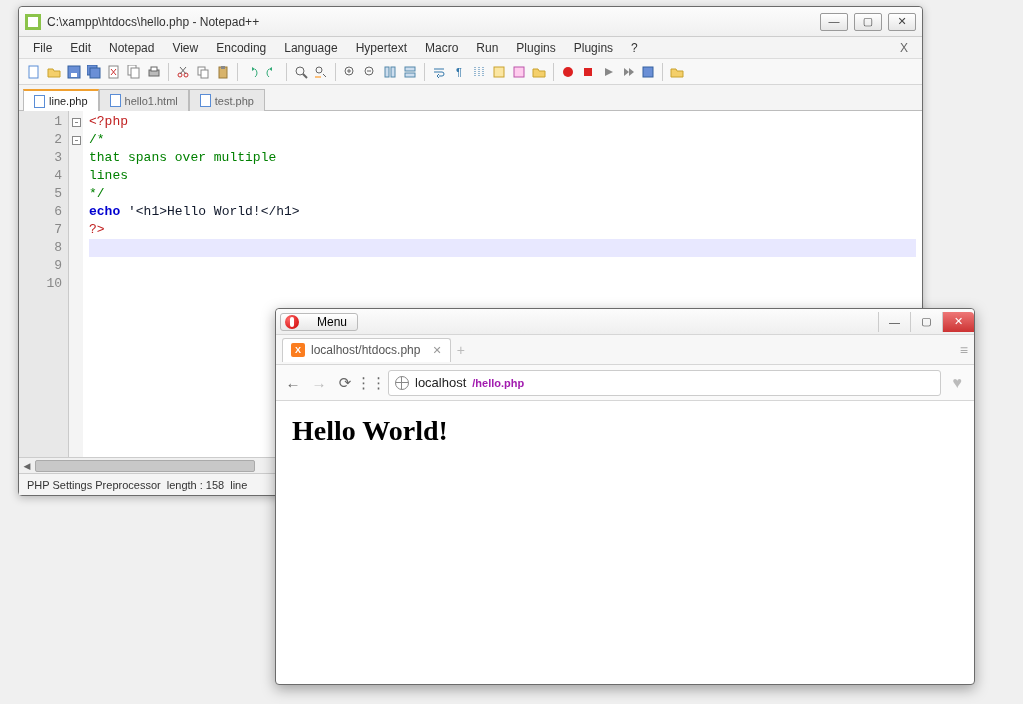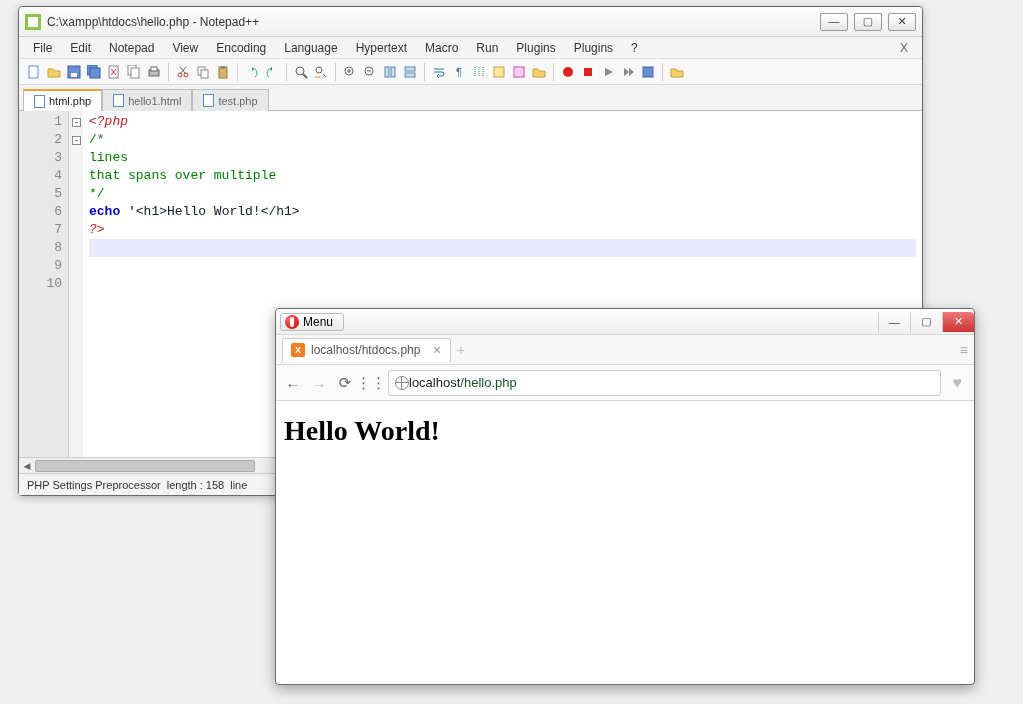--- a/index.html
+++ b/index.html
@@ -162,21 +162,21 @@
 }
 .fold .box::before { left: 2px; right: 2px; top: 3px; height: 1px; }
 
 .code {
   flex: 1;
   background: #fff;
   padding: 2px 6px;
 }
 .code .line { height: 18px; white-space: pre; }
 .code .line.hl { background: #e8e8ff; }
-.c-open, .c-close { color: #c02020; font-style: italic; }
+.c-open, .c-close { color: #c02020; }
 .c-comment { color: #008000; }
 .c-keyword { color: #0000d0; font-weight: bold; }
 .c-str { color: #0f172a; }
 .c-punc { color: #000; }
 
 .editor-scroll-h {
   height: 16px;
   background: #f0f0f0;
   border-top: 1px solid #ccc;
   position: relative;
@@ -218,21 +218,21 @@
 }
 .browser .frame-top {
   height: 26px;
   display: flex; align-items: center;
   background: linear-gradient(#fcfcfc,#efefef);
   border-bottom: 1px solid #d6d6d6;
   border-radius: 4px 4px 0 0;
   padding-left: 4px;
 }
 .menu-pill {
-  display: flex; align-items: center; gap: 4px;
+  display: flex; align-items: center; gap: 18px;
   background: linear-gradient(#fff,#e8e8e8);
   border: 1px solid #bbb;
   border-radius: 3px;
   padding: 1px 10px 1px 4px;
   font-size: 12px;
 }
 .opera-ico {
   width: 14px; height: 14px; border-radius: 50%;
   background: radial-gradient(circle at 30% 30%, #ff6666, #cc0000);
   position: relative;
@@ -285,39 +285,39 @@
 }
 .navico {
   width: 18px; height: 18px;
   display: flex; align-items: center; justify-content: center;
   color: #666; font-size: 15px;
 }
 .addrfield {
   flex: 1; height: 26px;
   border: 1px solid #ccc; border-radius: 3px;
   display: flex; align-items: center;
-  padding: 0 6px; 
+  padding: 0 6px; gap: 6px;
   background: #fff;
 }
 .addrfield .globe {
   width: 14px; height: 14px; border: 1px solid #888; border-radius: 50%;
   position: relative;
 }
 .addrfield .globe::before{
   content:""; position:absolute; left:0; right:0; top:5px; height:1px; background:#888;
 }
 .addrfield .globe::after{
   content:""; position:absolute; top:0; bottom:0; left:5px; width:1px; background:#888;
 }
 .addrfield .url-dark { font-size: 13px; color: #222; }
-.addrfield .url-light { font-size: 13px; color: #14532d; }
+.addrfield .url-light { font-size: 11px; color: #a21caf; font-weight: bold; }
 .heart { color: #bbb; font-size: 16px; padding: 0 4px; }
 
 .page {
-  flex: 1; padding: 14px 8px;
+  flex: 1; padding: 14px 16px;
   font-family: "Times New Roman", serif;
 }
 .page h1 { font-size: 28px; font-weight: bold; margin-bottom: 14px; }
 .page p { font-size: 15px; }
 </style>
 </head>
 <body>
 
 <div class="npp">
   <div class="titlebar">
@@ -525,21 +525,21 @@
     <span class="tbtn">
         <svg width="14" height="14">
           <path d="M1 4h5l1 2h6v6H1z" fill="#f4cf6a" stroke="#c9a22e"></path>
         </svg>
       </span>
   </div>
 
   <div class="tabrow">
     <div class="tab active">
       <span class="file-ico"></span>
-      <span>html.php</span>
+      <span>line.php</span>
     </div>
     <div class="tab">
       <span class="file-ico"></span>
       <span>hello1.html</span>
     </div>
     <div class="tab">
       <span class="file-ico"></span>
       <span>test.php</span>
     </div>
   </div>
@@ -569,22 +569,22 @@
         <div class="fnode"></div>
       <div class="fnode"></div>
         <div class="fnode"></div>
         <div class="fnode"></div>
       <div class="fnode"></div>
         <div class="fnode"></div>
     </div>
     <div class="code">
       <div class="line"><span class="c-open">&lt;?php</span></div>
       <div class="line"><span class="c-comment">/*</span></div>
+      <div class="line"><span class="c-comment">that spans over multiple</span></div>
       <div class="line"><span class="c-comment">lines</span></div>
-      <div class="line"><span class="c-comment">that spans over multiple</span></div>
       <div class="line"><span class="c-comment">*/</span></div>
       <div class="line"><span class="c-keyword">echo</span><span class="c-str"> '&lt;h1&gt;Hello World!&lt;/h1&gt;</span></div>
       <div class="line"><span class="c-close">?&gt;</span></div>
       <div class="line hl"></div>
     </div>
   </div>
 
   <div class="editor-scroll-h">
     <span class="arrow l">◀</span>
     <div class="thumb"></div>

